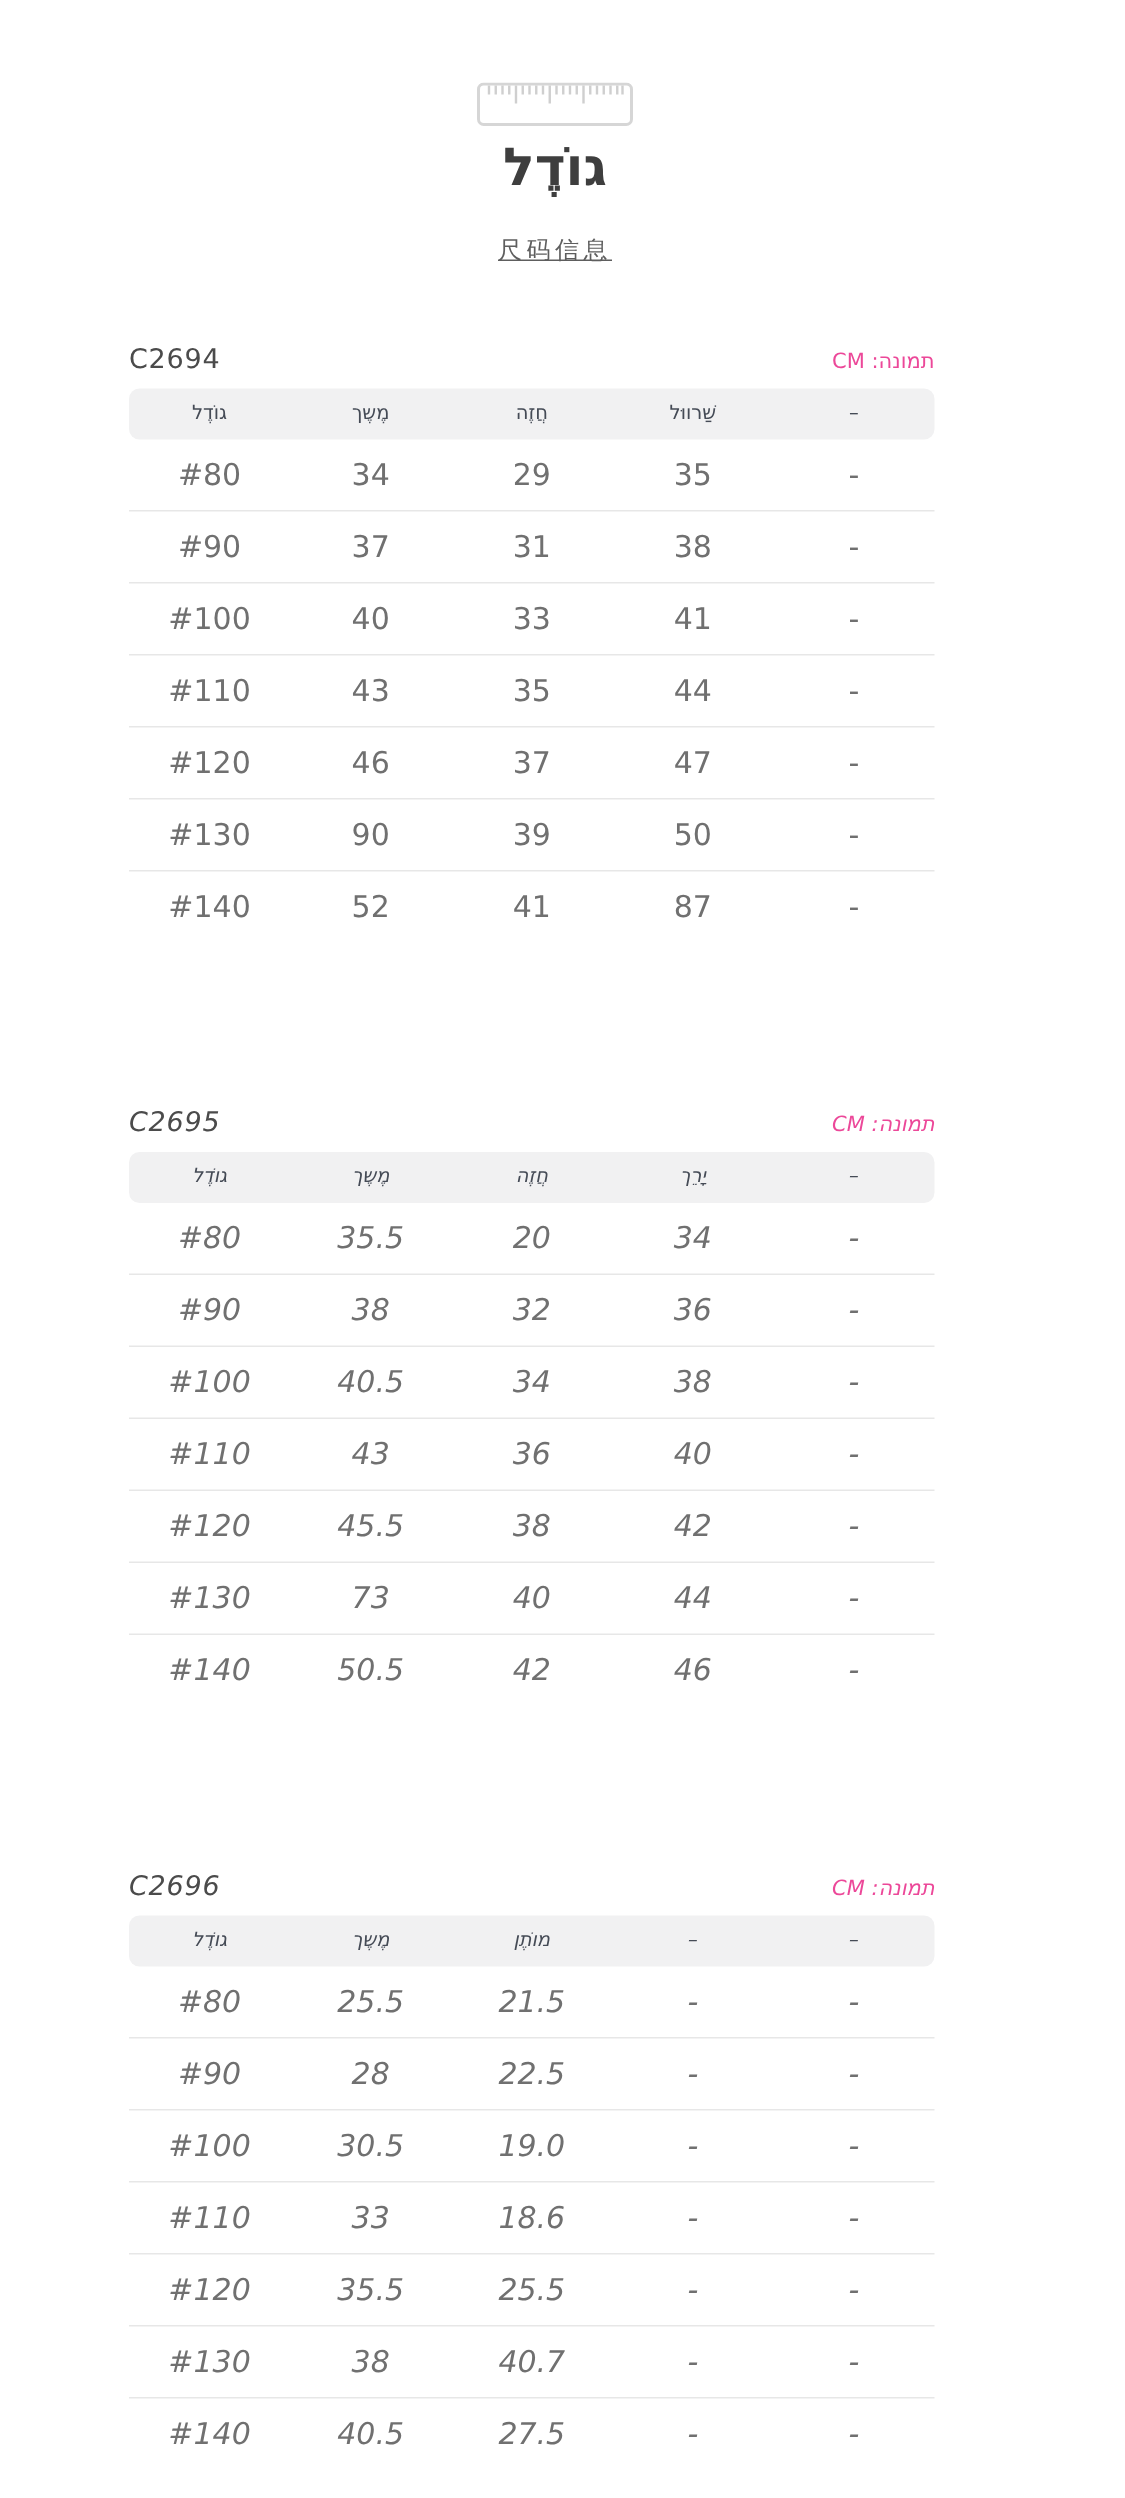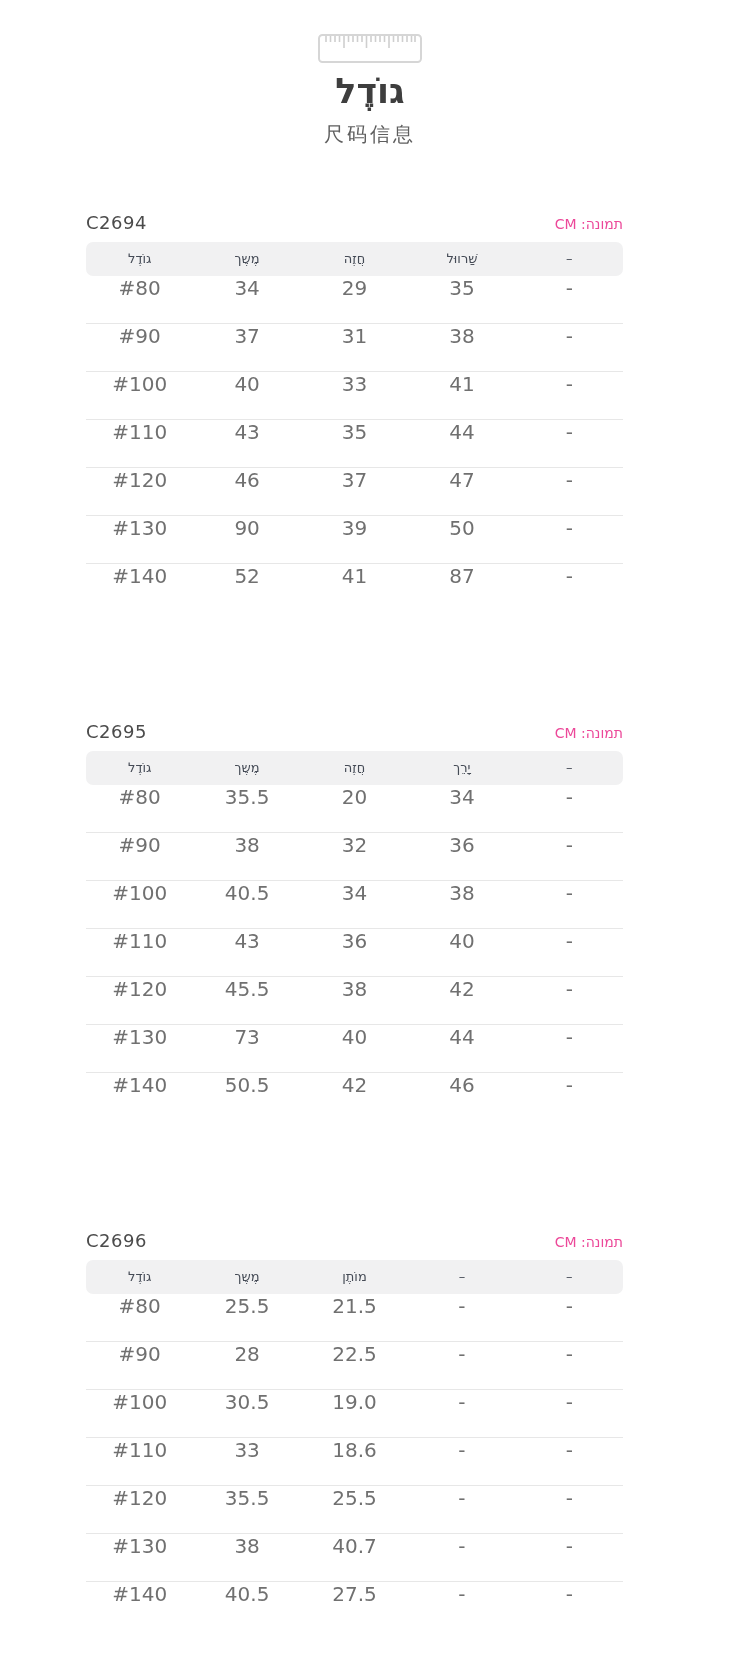--- a/index.html
+++ b/index.html
@@ -1,30 +1,30 @@
 <!DOCTYPE html>
 <html lang="he"><head>
 <meta charset="utf-8">
 <style>
   html,body{margin:0;padding:0;background:#ffffff;}
   body{width:750px;font-family:"DejaVu Sans","Liberation Sans",sans-serif;}
-  .page{box-sizing:border-box;width:740px;min-height:1665px;padding-top:34px;}
+  .page{box-sizing:border-box;width:740px;min-height:1665px;padding-top:55px;}
   .hdr{text-align:center;}
   .ruler{display:block;margin:0 auto;width:104px;height:30px;}
   .title{margin:8px 0 0;font-size:35px;font-weight:600;color:#3e3e3e;line-height:1.1;}
-  .subtitle{margin-top:10px;font-size:20px;color:#5e5e5e;letter-spacing:3px;}
+  .subtitle{margin-top:25px;font-size:16px;color:#5e5e5e;letter-spacing:3px;text-decoration:underline;}
   .sec{width:537px;margin-left:86px;}
-  .sec-first{margin-top:64px;}
-  .sec-next{margin-top:110px;}
+  .sec-first{margin-top:51px;}
+  .sec-next{margin-top:110px;font-style:italic;}
   .sec-head{display:flex;justify-content:space-between;align-items:baseline;margin-bottom:9px;}
   .code{font-size:18px;color:#4b4b4b;letter-spacing:.5px;}
   .unit{font-size:14px;color:#ec4899;}
   .thead{display:flex;align-items:center;height:34px;background:#f1f1f2;border-radius:7px;}
   .th{flex:1;text-align:center;font-size:13px;color:#454b56;}
-  .tr{display:flex;height:47px;border-bottom:1px solid #e7e7e7;}
+  .tr{display:flex;align-items:center;height:47px;border-bottom:1px solid #e7e7e7;}
   .tr:last-child{border-bottom:none;}
   .td{flex:1;text-align:center;font-size:20px;color:#707070;}
 </style>
 </head>
 <body>
 
 <div class="page">
 
   <div class="hdr">
     <svg class="ruler" viewBox="0 0 104 30" aria-hidden="true">

